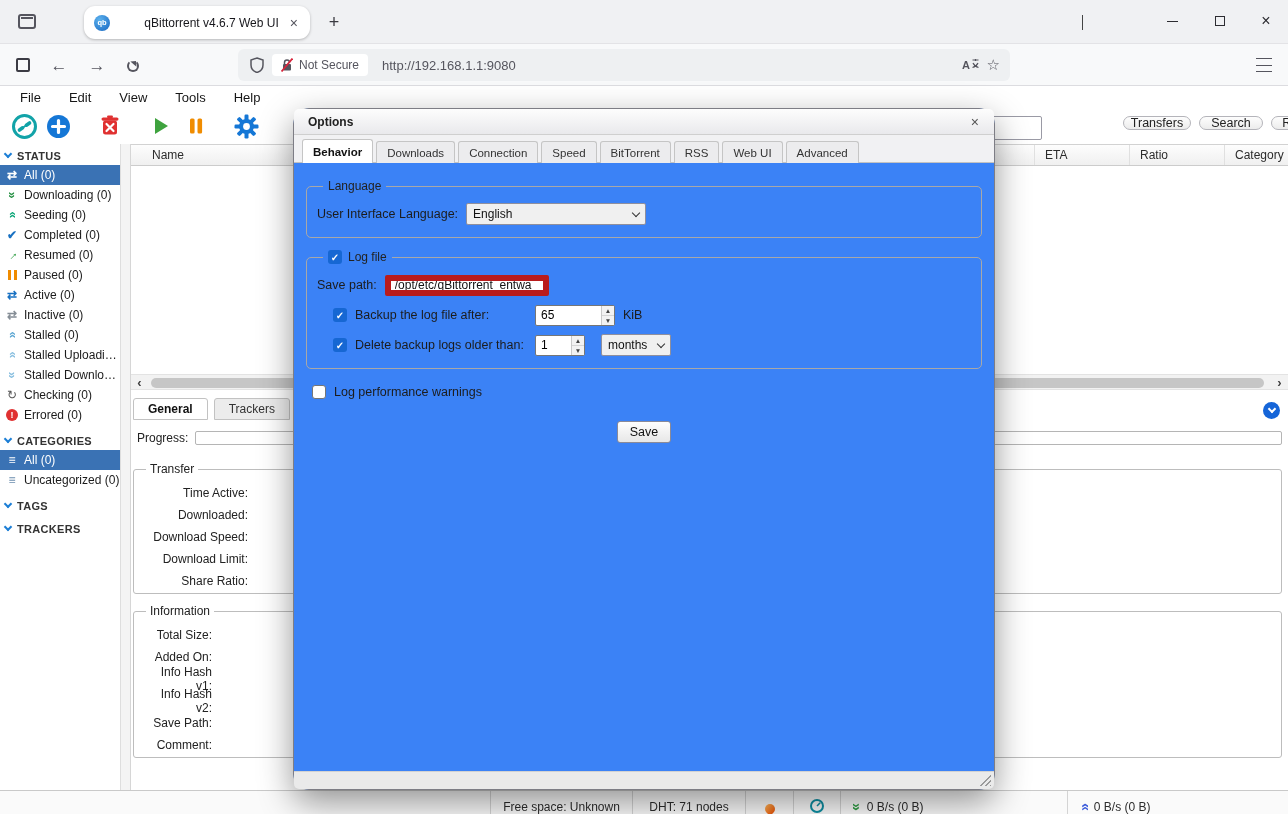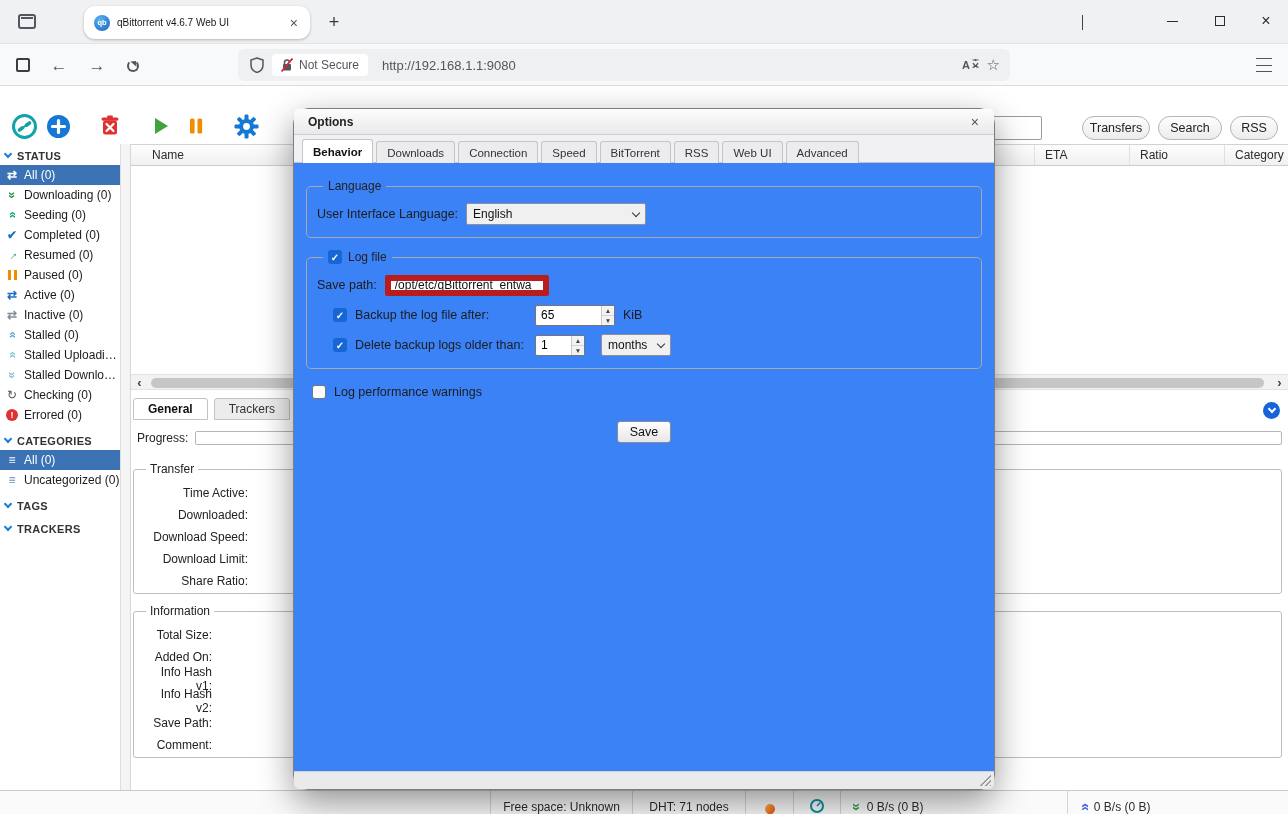--- a/index.html
+++ b/index.html
@@ -6,21 +6,21 @@
   html,body { width:1288px; height:814px; overflow:hidden; }
   body { font-family:"Liberation Sans", sans-serif; font-size:12px; color:#1f1f1f; background:#fff; }
   #screen { position:relative; width:1288px; height:814px; background:#fff; }
 
   
   .tabstrip { position:absolute; left:0; top:0; width:1288px; height:44px; background:#f0f1f3; border-bottom:1px solid #e3e3e6; }
   .ffv { position:absolute; left:18px; top:14px; width:18px; height:15px; border:2px solid #55555e; border-radius:3px; }
   .ffv:before { content:""; position:absolute; left:1px; right:1px; top:1px; border-top:2px solid #55555e; }
   .btab { position:absolute; left:84px; top:6px; width:226px; height:33px; background:#fff; border-radius:11px; box-shadow:0 1px 3px rgba(0,0,0,.25); display:flex; align-items:center; padding:0 8px 0 10px; gap:7px; }
   .favicon { width:16px; height:16px; border-radius:50%; background:radial-gradient(circle at 35% 30%, #5db2ee, #1565c0); color:#fff; font-size:7.5px; font-weight:bold; display:flex; align-items:center; justify-content:center; flex:0 0 auto; }
-  .btab-title { flex:1; font-size:10px; color:#17171c; white-space:nowrap; overflow:hidden; text-overflow:ellipsis; }
+  .btab-title { flex:1; font-size:12px; color:#17171c; white-space:nowrap; overflow:hidden; text-overflow:ellipsis;text-align:right; }
   .tclose { color:#55555e; font-size:14px; line-height:1; padding:2px 4px; border-radius:4px; }
   .newtab { position:absolute; left:322px; top:10px; width:24px; height:24px; display:flex; align-items:center; justify-content:center; font-size:18px; color:#3a3a40; border-radius:4px; }
   .tl-chev, .cvg { width:8px; height:8px; border-right:1.8px solid #444; border-bottom:1.8px solid #444; transform:rotate(45deg); }
   .tablist { position:absolute; left:1082px; top:15px; }
   .wc { position:absolute; top:6px; width:32px; height:30px; display:flex; align-items:center; justify-content:center; color:#2c2c31; }
   .minline { width:11px; border-top:1.6px solid #2c2c31; }
   .maxbox { width:10px; height:10px; border:1.6px solid #2c2c31; }
   .wc.x { font-size:16px; }
 
   .navbar { position:absolute; left:0; top:44px; width:1288px; height:42px; background:#f8f9fa; border-bottom:1px solid #dcdce0; }
@@ -34,21 +34,21 @@
   .star { color:#55555e; font-size:15px; }
   .hmb { position:absolute; left:1256px; top:14px; width:16px; height:14px; display:flex; flex-direction:column; justify-content:space-between; }
   .hmb i { display:block; border-top:1.8px solid #55555e; }
 
   
   .menubar { position:absolute; left:0; top:86px; width:1288px; height:22px; background:#fff; display:flex; align-items:center; padding-left:6px; }
   .menubar span { padding:0 14px; font-size:13px; color:#161616; }
   .toolbar { position:absolute; left:0; top:108px; width:1288px; height:36px; background:#fff; display:flex; align-items:center; }
   .tbtn { width:28px; height:28px; display:flex; align-items:center; justify-content:center; }
   .filterbox { position:absolute; left:858px; top:116px; width:184px; height:24px; background:#fff; border:1px solid #9a9aa5; border-radius:2px; font-size:12px; padding:0 5px; }
-  .vbtn { position:absolute; top:116px; height:24px; display:flex; align-items:center; justify-content:center; font-size:12.5px; color:#222; background:linear-gradient(#fdfdfd,#ececec); border:1px solid #b4b4ba; border-radius:13px; }
+  .vbtn { position:absolute; top:116px; height:14px; display:flex; align-items:center; justify-content:center; font-size:12.5px; color:#222; background:linear-gradient(#fdfdfd,#ececec); border:1px solid #b4b4ba; border-radius:13px;margin-left:41px; }
 
   .thead { position:absolute; left:131px; top:144px; right:0; height:22px; background:linear-gradient(#fdfdfd,#f0f0f0); border-top:1px solid #d2d2d2; border-bottom:1px solid #cccccc; display:flex; font-size:12px; color:#2c2c2c; }
   .th { display:flex; align-items:center; padding-left:10px; border-right:1px solid #e0e0e0; }
   .th.name { flex:0 0 904px; padding-left:21px; }
   .th.eta { flex:0 0 95px; } .th.ratio { flex:0 0 95px; } .th.cat { flex:1; border-right:none; }
   .tbody { position:absolute; left:131px; top:166px; right:0; height:208px; background:#fff; }
 
   .sidebar { position:absolute; left:0; top:144px; width:120px; bottom:24px; background:#fff; padding-top:2px; }
   .side-scroll { position:absolute; left:120px; top:144px; width:11px; bottom:24px; background:#f4f4f4; border-left:1px solid #dedede; border-right:1px solid #d6d6d6; }
   .side-sec { height:19px; display:flex; align-items:center; gap:6px; padding-left:5px; font-size:11px; font-weight:bold; color:#333; letter-spacing:.3px; }
@@ -167,20 +167,27 @@
         </svg>
       <span class="star">☆</span>
     </div>
     <div class="hmb">
         <i></i>
         <i></i>
         <i></i>
       </div>
   </div>
 
+  <div class="menubar">
+    <span>File</span>
+    <span>Edit</span>
+    <span>View</span>
+    <span>Tools</span>
+    <span>Help</span>
+  </div>
 
   <div class="toolbar">
     <div class="tbtn" style="margin-left:10px">
       <svg width="27" height="27" viewBox="0 0 27 27">
           <circle cx="13.5" cy="13.5" r="11" fill="none" stroke="#12a3a8" stroke-width="3"></circle>
           <g transform="rotate(-35 13.5 13.5)" fill="#12a3a8">
             <rect x="5.5" y="11.7" width="7.5" height="3.6" rx="1.8"></rect>
             <rect x="14" y="11.7" width="7.5" height="3.6" rx="1.8"></rect>
             <rect x="10" y="12.6" width="7" height="1.8" rx="0.9"></rect>
           </g>

